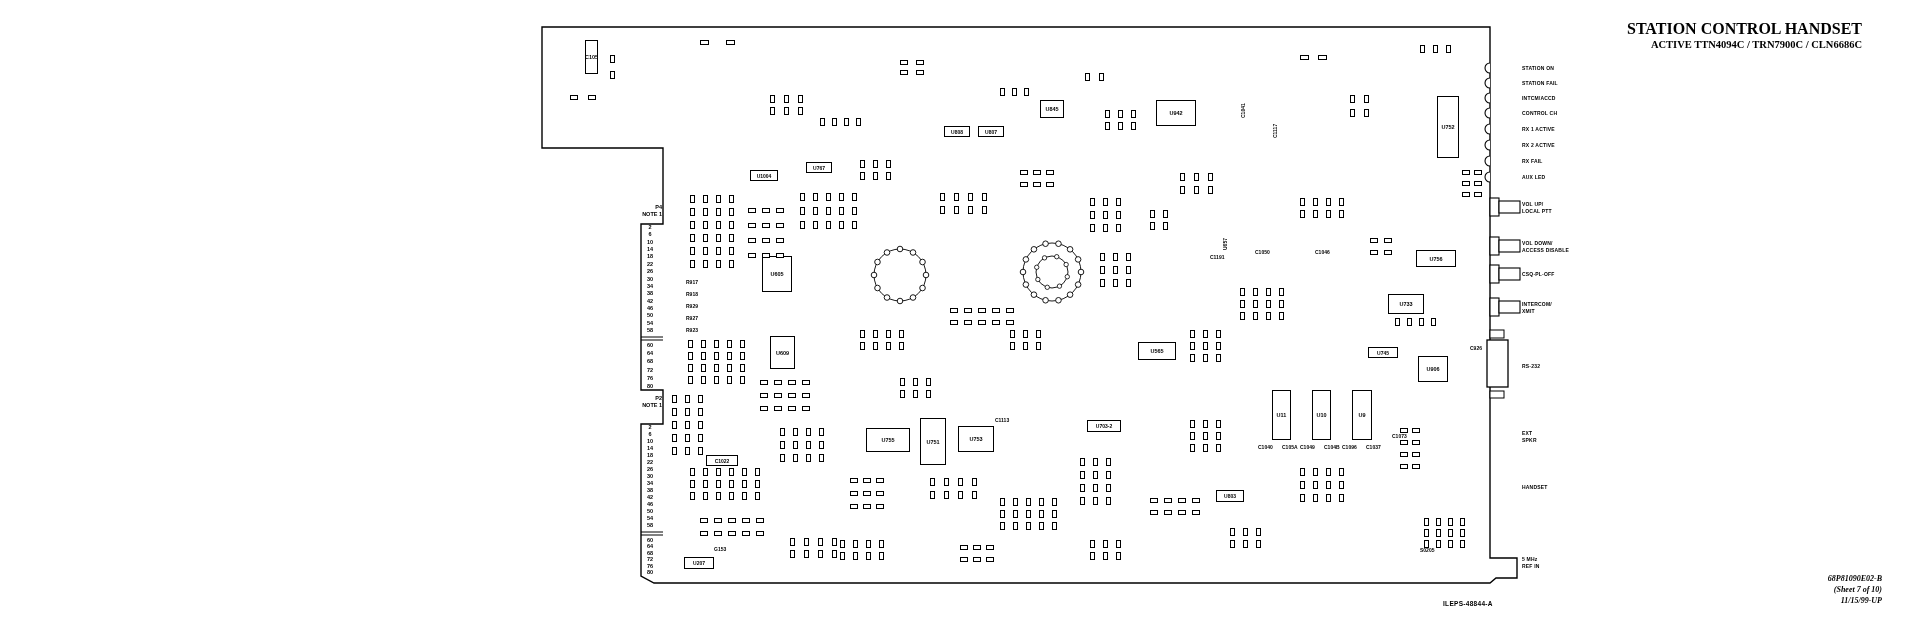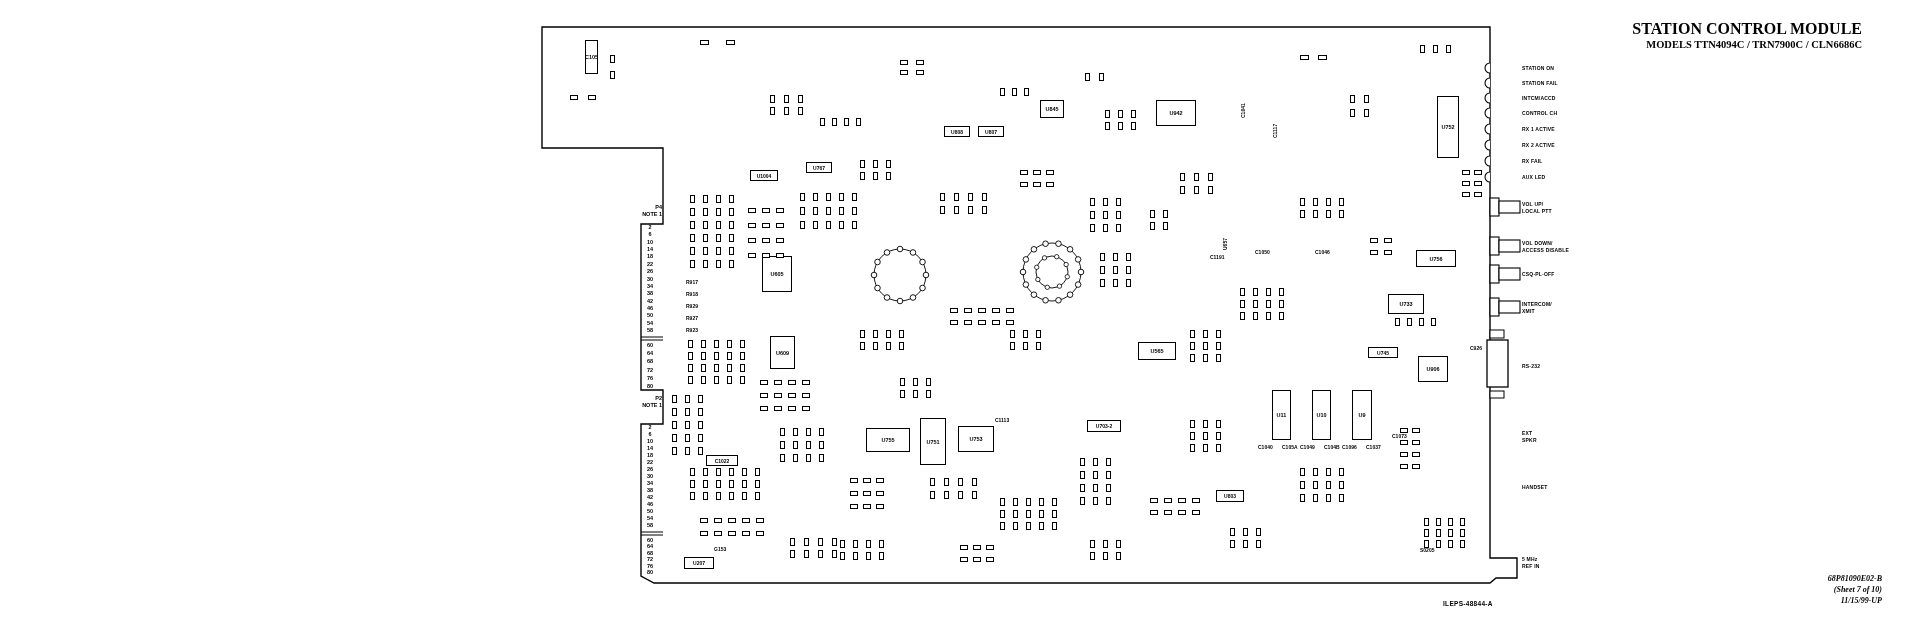--- a/index.html
+++ b/index.html
@@ -92,22 +92,22 @@
         <circle cx="1047.2716766934186" cy="287.2853838260097" r="2.2" fill="#fff" stroke="#000" stroke-width="0.8"></circle>
         <circle cx="1037.8481719698632" cy="279.4649690826845" r="2.2" fill="#fff" stroke="#000" stroke-width="0.8"></circle>
         <circle cx="1036.7146161739904" cy="267.27167669341856" r="2.2" fill="#fff" stroke="#000" stroke-width="0.8"></circle>
         <circle cx="1044.5350309173155" cy="257.84817196986324" r="2.2" fill="#fff" stroke="#000" stroke-width="0.8"></circle>
         <circle cx="1056.7283233065814" cy="256.7146161739903" r="2.2" fill="#fff" stroke="#000" stroke-width="0.8"></circle>
         <circle cx="1066.1518280301368" cy="264.5350309173155" r="2.2" fill="#fff" stroke="#000" stroke-width="0.8"></circle>
       </g>
   </svg>
 
   <div id="title">
-    <div class="t1">STATION CONTROL MODULE</div>
-    <div class="t2">MODELS TTN4094C / TRN7900C / CLN6686C</div>
+    <div class="t1">STATION CONTROL HANDSET</div>
+    <div class="t2">ACTIVE TTN4094C / TRN7900C / CLN6686C</div>
   </div>
 
   <div id="docnum">
     <div>68P81090E02-B</div>
     <div>(Sheet 7 of 10)</div>
     <div>11/15/99-UP</div>
   </div>
 
   <div id="ileps">ILEPS-48844-A</div>
 

